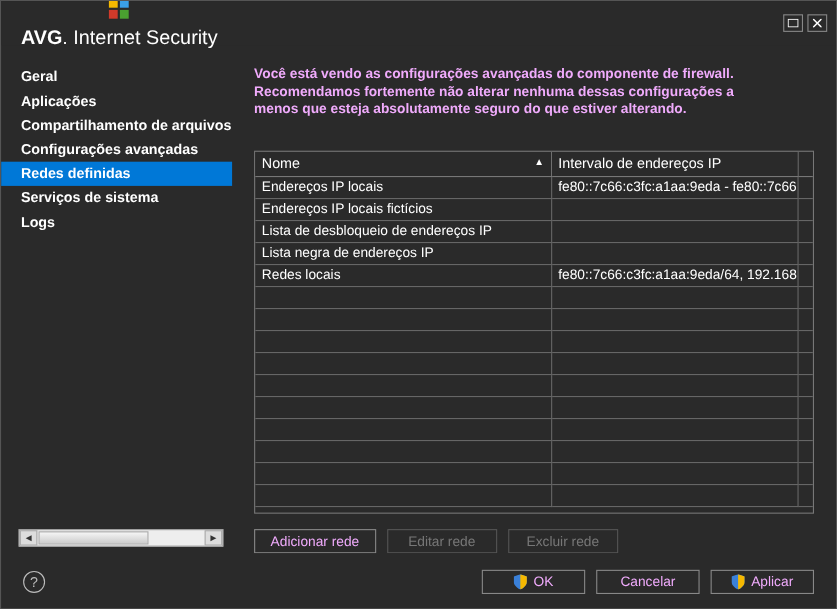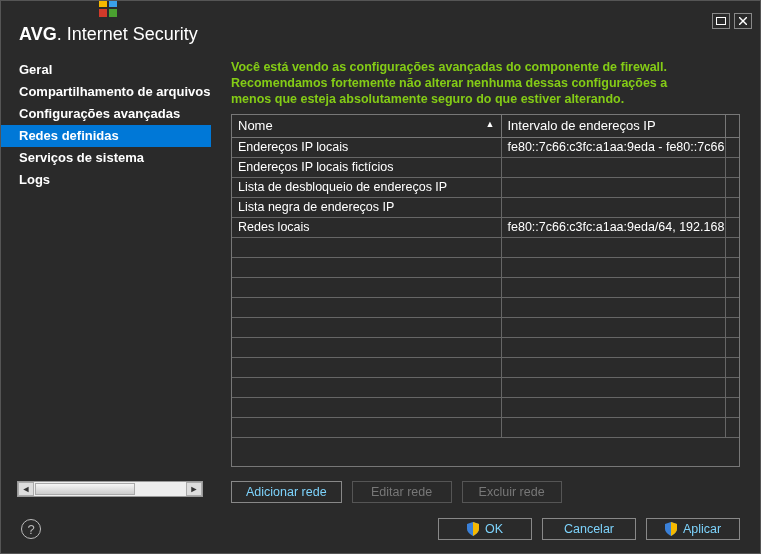--- a/index.html
+++ b/index.html
@@ -104,25 +104,25 @@
   margin-left: 1px;
 }
 .main {
   flex: 1;
   padding: 18px 20px 0 20px;
   display: flex;
   flex-direction: column;
   overflow: hidden;
 }
 .warning {
-  color: #84cc16;
+  color: #f0abfc;
   font-weight: bold;
   font-size: 12.5px;
   line-height: 16px;
-  margin-bottom: 7px;
+  margin-bottom: 30px;
 }
 .table-wrap {
   border: 1px solid #777;
   flex: 1;
   display: flex;
   flex-direction: column;
   overflow: hidden;
 }
 table {
   width: 100%;
@@ -160,21 +160,21 @@
 }
 td.col3 { border-right: none; }
 .action-row {
   margin-top: 14px;
   display: flex;
   gap: 10px;
 }
 .btn {
   background: #2a2a2a;
   border: 1px solid #888;
-  color: #7dd3fc;
+  color: #f0abfc;
   padding: 3px 14px;
   font-size: 12.5px;
   cursor: pointer;
   min-width: 100px;
   text-align: center;
 }
 .btn.disabled {
   color: #777;
   border-color: #555;
   cursor: default;
@@ -234,20 +234,21 @@
           <line x1="8" y1="0" x2="0" y2="8" stroke="#fff" stroke-width="1.4"></line>
         </svg>
     </div>
   </div>
 </div>
 
 <div class="content">
   <div class="sidebar">
     <div id="sidebar-list">
         <div class="side-item">Geral</div>
+        <div class="side-item">Aplicações</div>
         <div class="side-item">Compartilhamento de arquivos e impressoras</div>
         <div class="side-item">Configurações avançadas</div>
         <div class="side-item selected">Redes definidas</div>
         <div class="side-item">Serviços de sistema</div>
         <div class="side-item">Logs</div>
       </div>
     <div class="scroll-track">
       <div class="scroll-btn">◄</div>
       <div class="scroll-thumb"></div>
       <div style="flex:1"></div>

